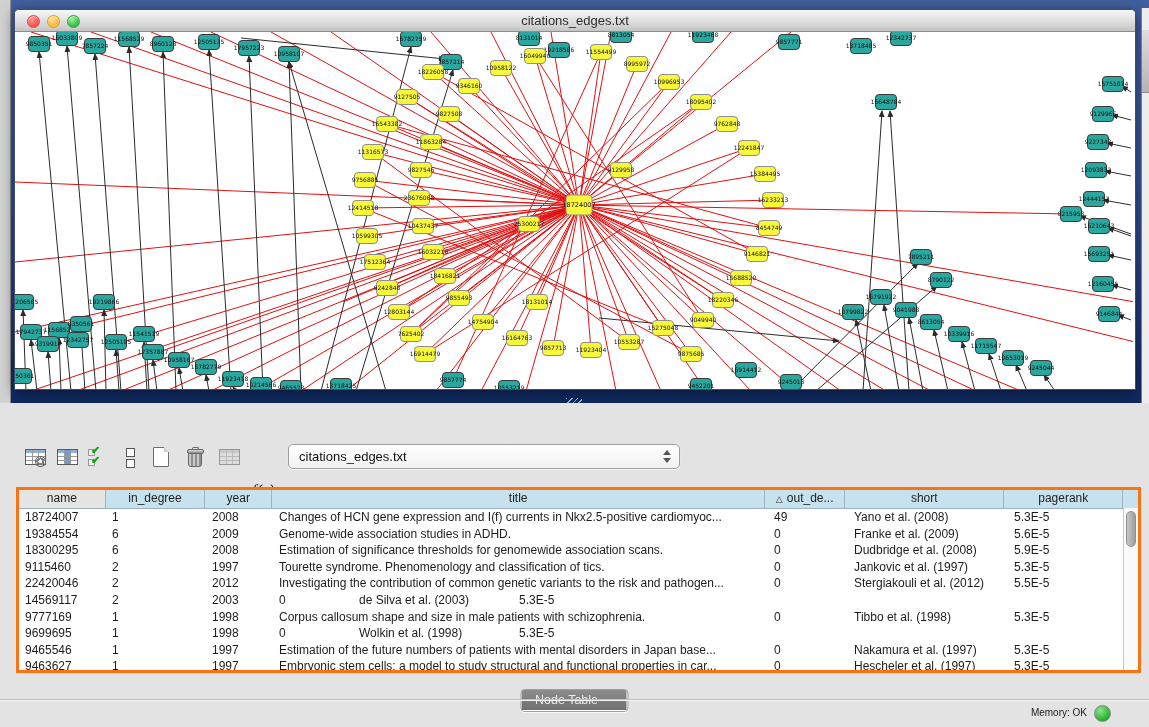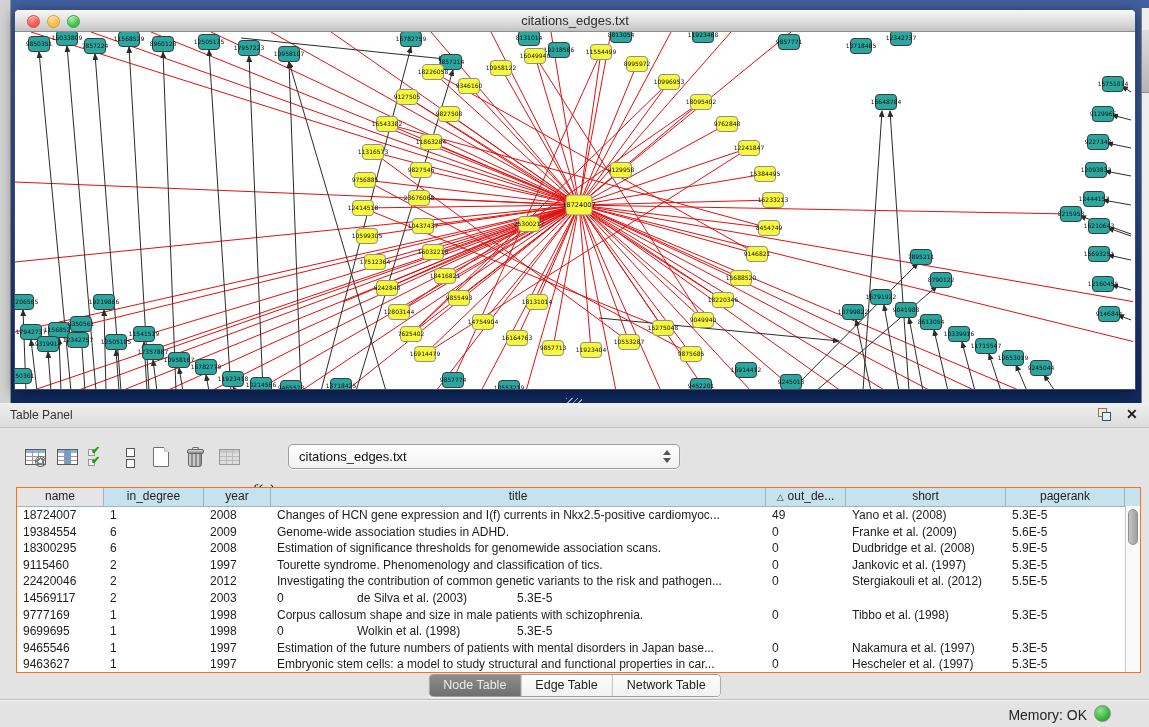--- a/index.html
+++ b/index.html
@@ -60,44 +60,44 @@
                  background:repeating-linear-gradient(90deg,#c9c9c9 0 2px,#8f8f8f 2px 4px);}
   .deltbl{opacity:.55;}
   .fx-ic{position:absolute;left:0;top:3px;font-family:"Liberation Serif",serif;font-style:italic;font-size:16px;color:#111;margin-top:34px;}
   .combo{position:absolute;left:288px;top:3px;width:390px;height:23px;background:linear-gradient(#ffffff,#f1f1f1);
          border:1px solid #9e9e9e;border-radius:5px;box-shadow:0 1px 1px rgba(255,255,255,.8);}
   .combo .val{position:absolute;left:10px;top:4px;font-size:13px;color:#111;}
   .combo .arr{position:absolute;right:8px;top:5px;}
   .combo .arr .up{width:0;height:0;border-left:4px solid transparent;border-right:4px solid transparent;border-bottom:5px solid #555;margin-bottom:3px;}
   .combo .arr .dn{width:0;height:0;border-left:4px solid transparent;border-right:4px solid transparent;border-top:5px solid #555;}
   
-  .tbl{position:absolute;left:16px;top:84px;width:1125px;height:186px;background:#fff;border:1px solid #f97316;box-sizing:border-box;overflow:hidden;}
+  .tbl{position:absolute;left:16px;top:84px;width:1125px;height:186px;background:#fff;border:3px solid #f97316;box-sizing:border-box;overflow:hidden;}
   .thead{display:flex;height:18px;border-bottom:1px solid #9db3c1;}
   .th{box-sizing:border-box;height:18px;line-height:17px;font-size:12px;color:#222;text-align:center;
       background:#c6e2ef;border-right:1px solid #9db3c1;overflow:hidden;white-space:nowrap;}
   .th.first{background:#e5e5e5;}
   .th .sort{font-size:9px;margin-right:4px;color:#333;}
   .tbody{position:relative;}
   .tr{display:flex;height:16.6px;}
   .td{box-sizing:border-box;padding-left:6px;font-size:12px;line-height:16.6px;color:#1c1c1c;
       overflow:hidden;white-space:nowrap;}
   .c0{width:87px;}.c1{width:100px;}.c2{width:67px;}.c3{width:495px;}.c4{width:80px;}.c5{width:160px;}.c6{width:119px;}
   .corner{width:15px;background:#c6e2ef;border-right:none;}
   .vscroll{position:absolute;right:0;top:18px;width:15px;height:166px;background:#fafafa;border-left:1px solid #c9c9c9;box-sizing:border-box;}
   .vthumb{position:absolute;left:2px;top:3px;width:10px;height:36px;border-radius:5px;
           background:linear-gradient(90deg,#c6c6c6,#9e9e9e);border:1px solid #8f8f8f;box-sizing:border-box;}
   
-  .tabs{position:absolute;left:50%;transform:translateX(-50%);top:271px;height:21px;display:flex;
-        border:1px solid #9e9e9e;border-radius:4px;overflow:hidden;background:#fdfdfd;box-shadow:0 1px 0 rgba(255,255,255,.7);}
+  .tabs{position:absolute;left:50%;transform:translateX(-50%);top:286px;height:21px;display:flex;
+        border:1px solid #9e9e9e;border-radius:4px;overflow:hidden;background:#fdfdfd;box-shadow:0 1px 0 rgba(255,255,255,.7);flex-direction:column;}
   .tab{padding:0 14px;font-size:12.5px;line-height:20px;color:#222;border-right:1px solid #b5b5b5;background:linear-gradient(#fdfdfd,#f2f2f2);}
   .tab:last-child{border-right:none;}
   .tab.sel{background:linear-gradient(#8d8d8d,#6f6f6f);color:#ececec;}
   
   .statusbar{position:absolute;left:0;top:296px;width:1149px;height:28px;border-top:1px solid #bdbdbd;box-shadow:inset 0 1px 0 #f5f5f5;}
-  .mem-label{position:absolute;right:62px;top:7px;font-size:14px;color:#222;}
+  .mem-label{position:absolute;right:62px;top:7px;font-size:10px;color:#222;}
   .mem-led{position:absolute;right:38px;top:5px;width:15px;height:15px;border-radius:50%;border:1px solid #8a8a8a;
            background:radial-gradient(circle at 35% 30%,#8fe58f,#2eb52e 65%,#1f8f1f);}
 </style>
 </head>
 <body>
 
 <div class="app">
 
   <div class="desktop">
     <div class="left-strip"></div>
@@ -492,28 +492,20 @@
     </div>
 
     <div class="right-strip">
       <div class="band"></div>
     </div>
   </div>
 
   <div class="split-grip"></div>
 
   <div class="table-panel">
-    <div class="tp-header">
-      <span class="tp-title">Table Panel</span>
-      <span class="float-btn">
-          <span class="sq1"></span>
-          <span class="sq2"></span>
-        </span>
-      <span class="close-btn">✕</span>
-    </div>
 
     <div class="tp-toolbar">
       <div class="tbtn" style="left:24px">
         <div class="mini-table">
             <div class="hd"></div>
             <div class="gl"></div>
             <div class="rl"></div>
           </div>
         <div class="gear"></div>
       </div>

